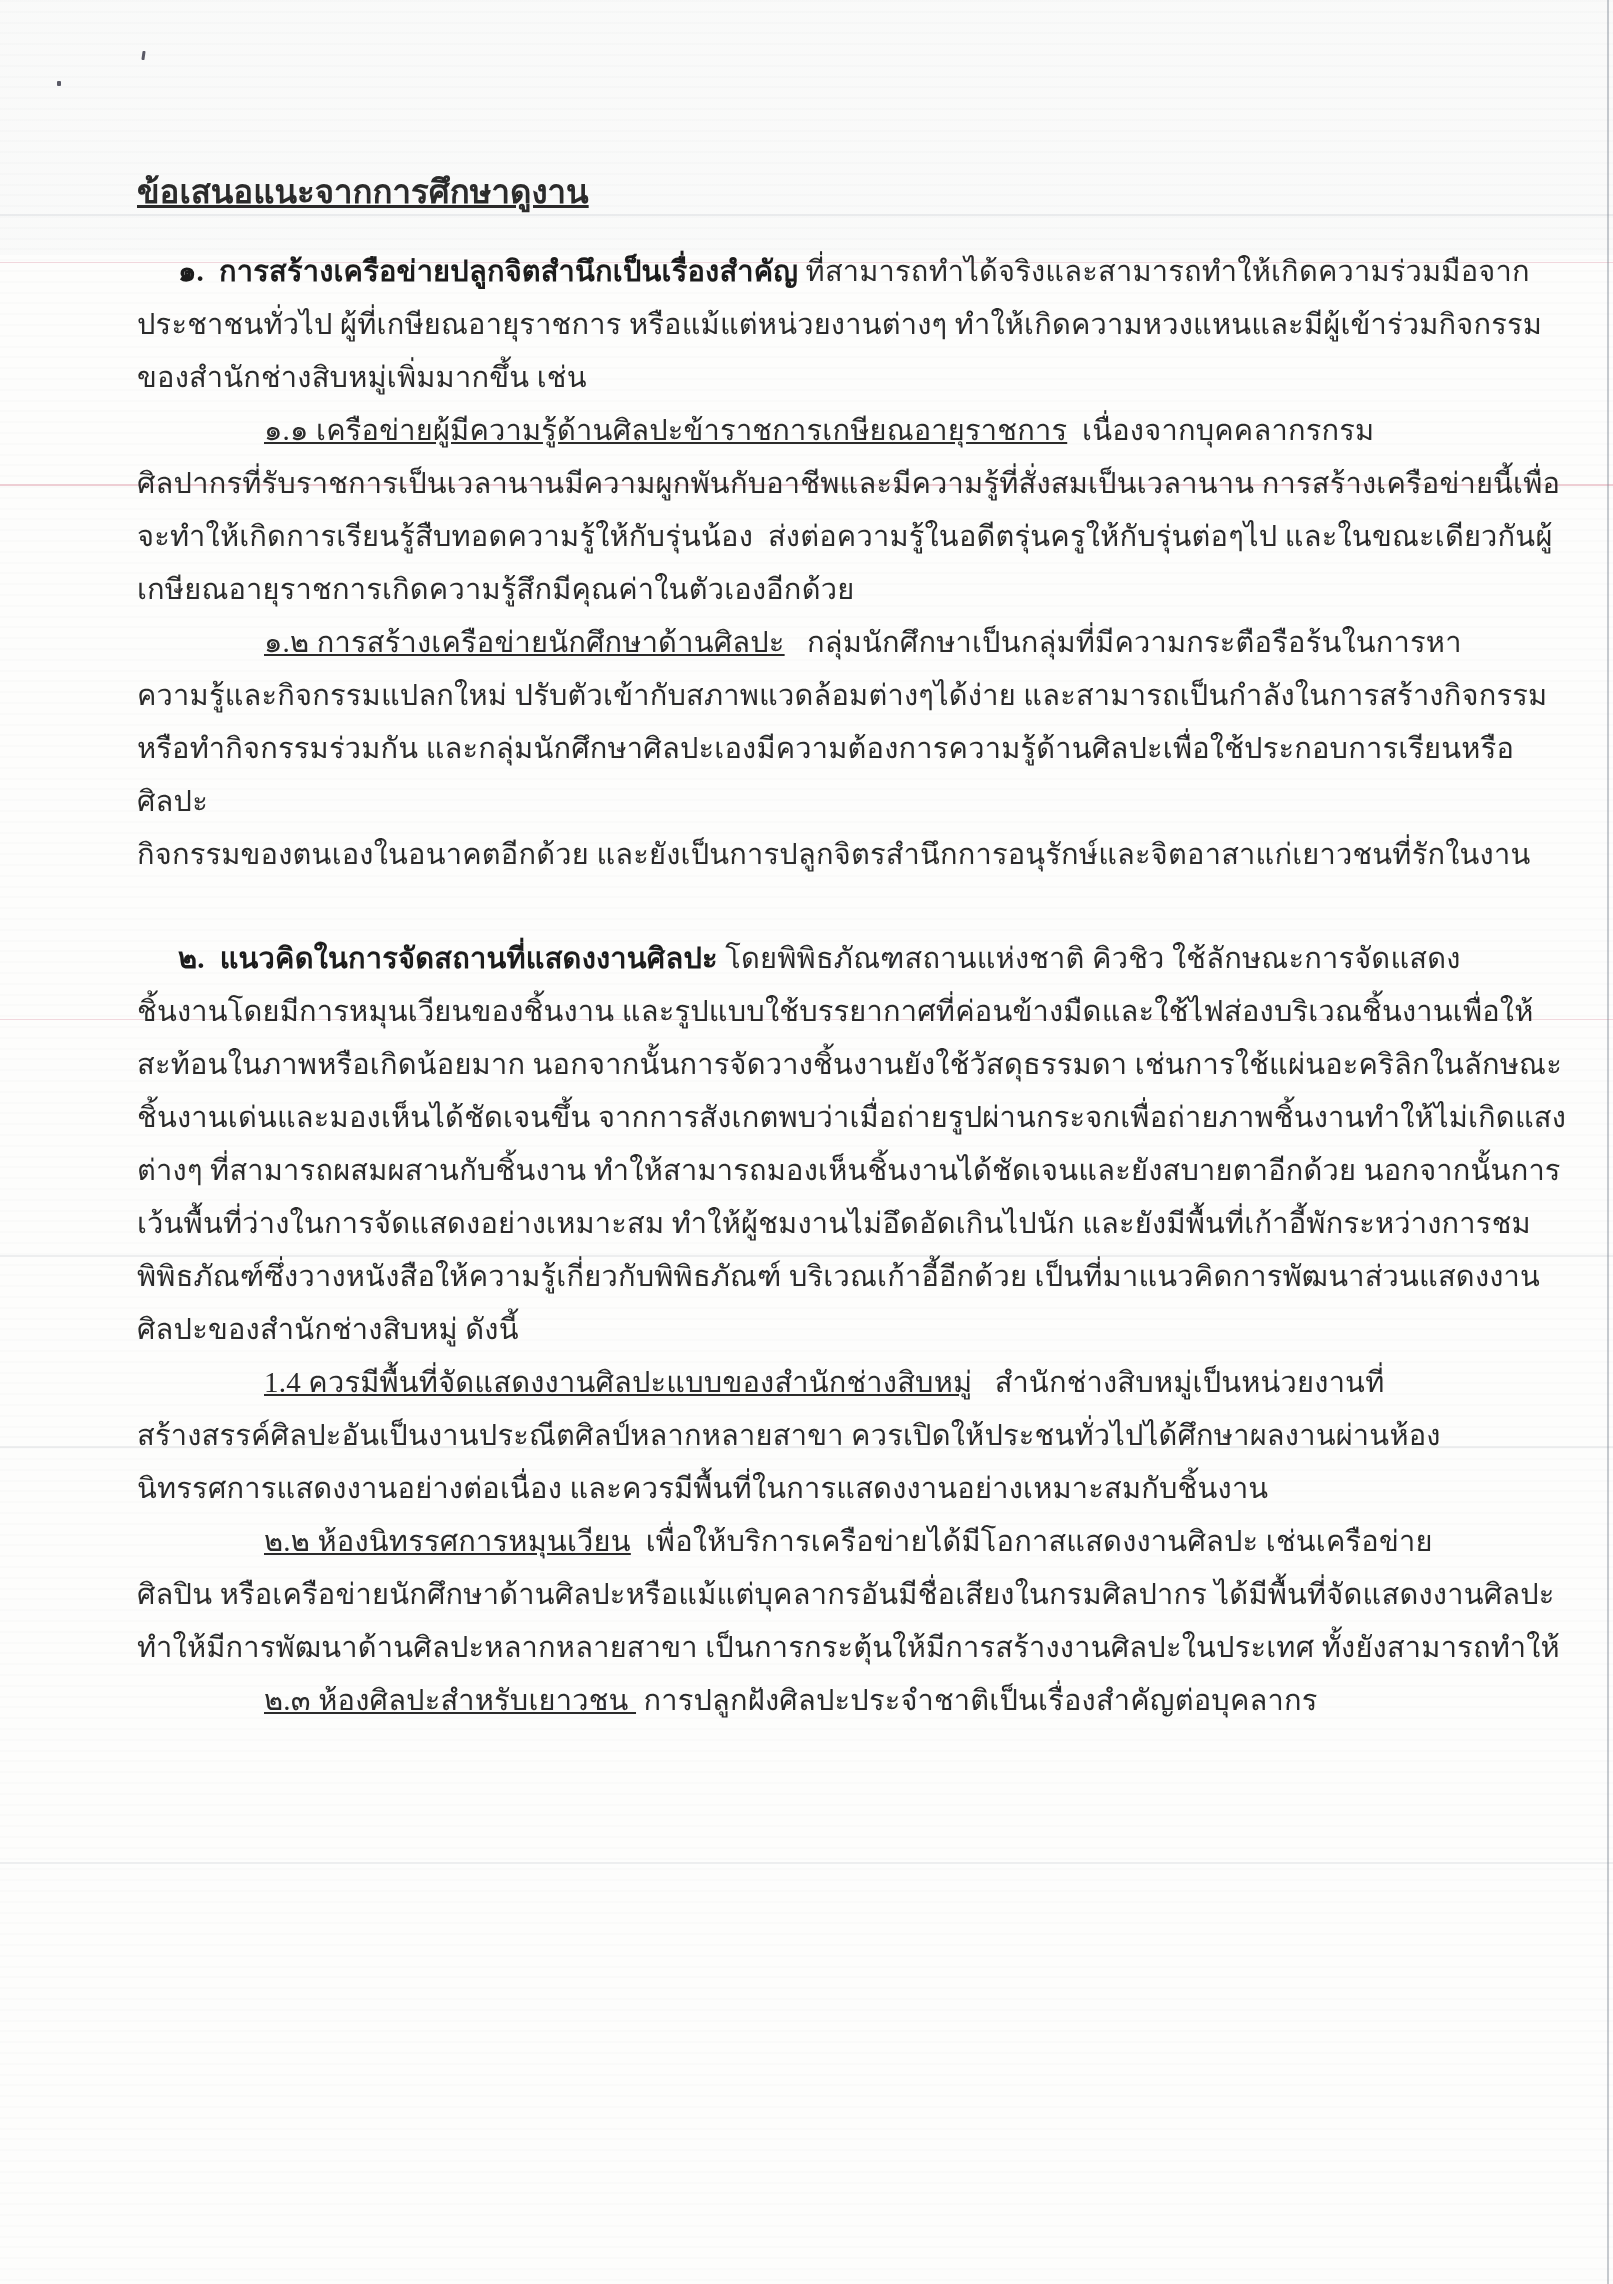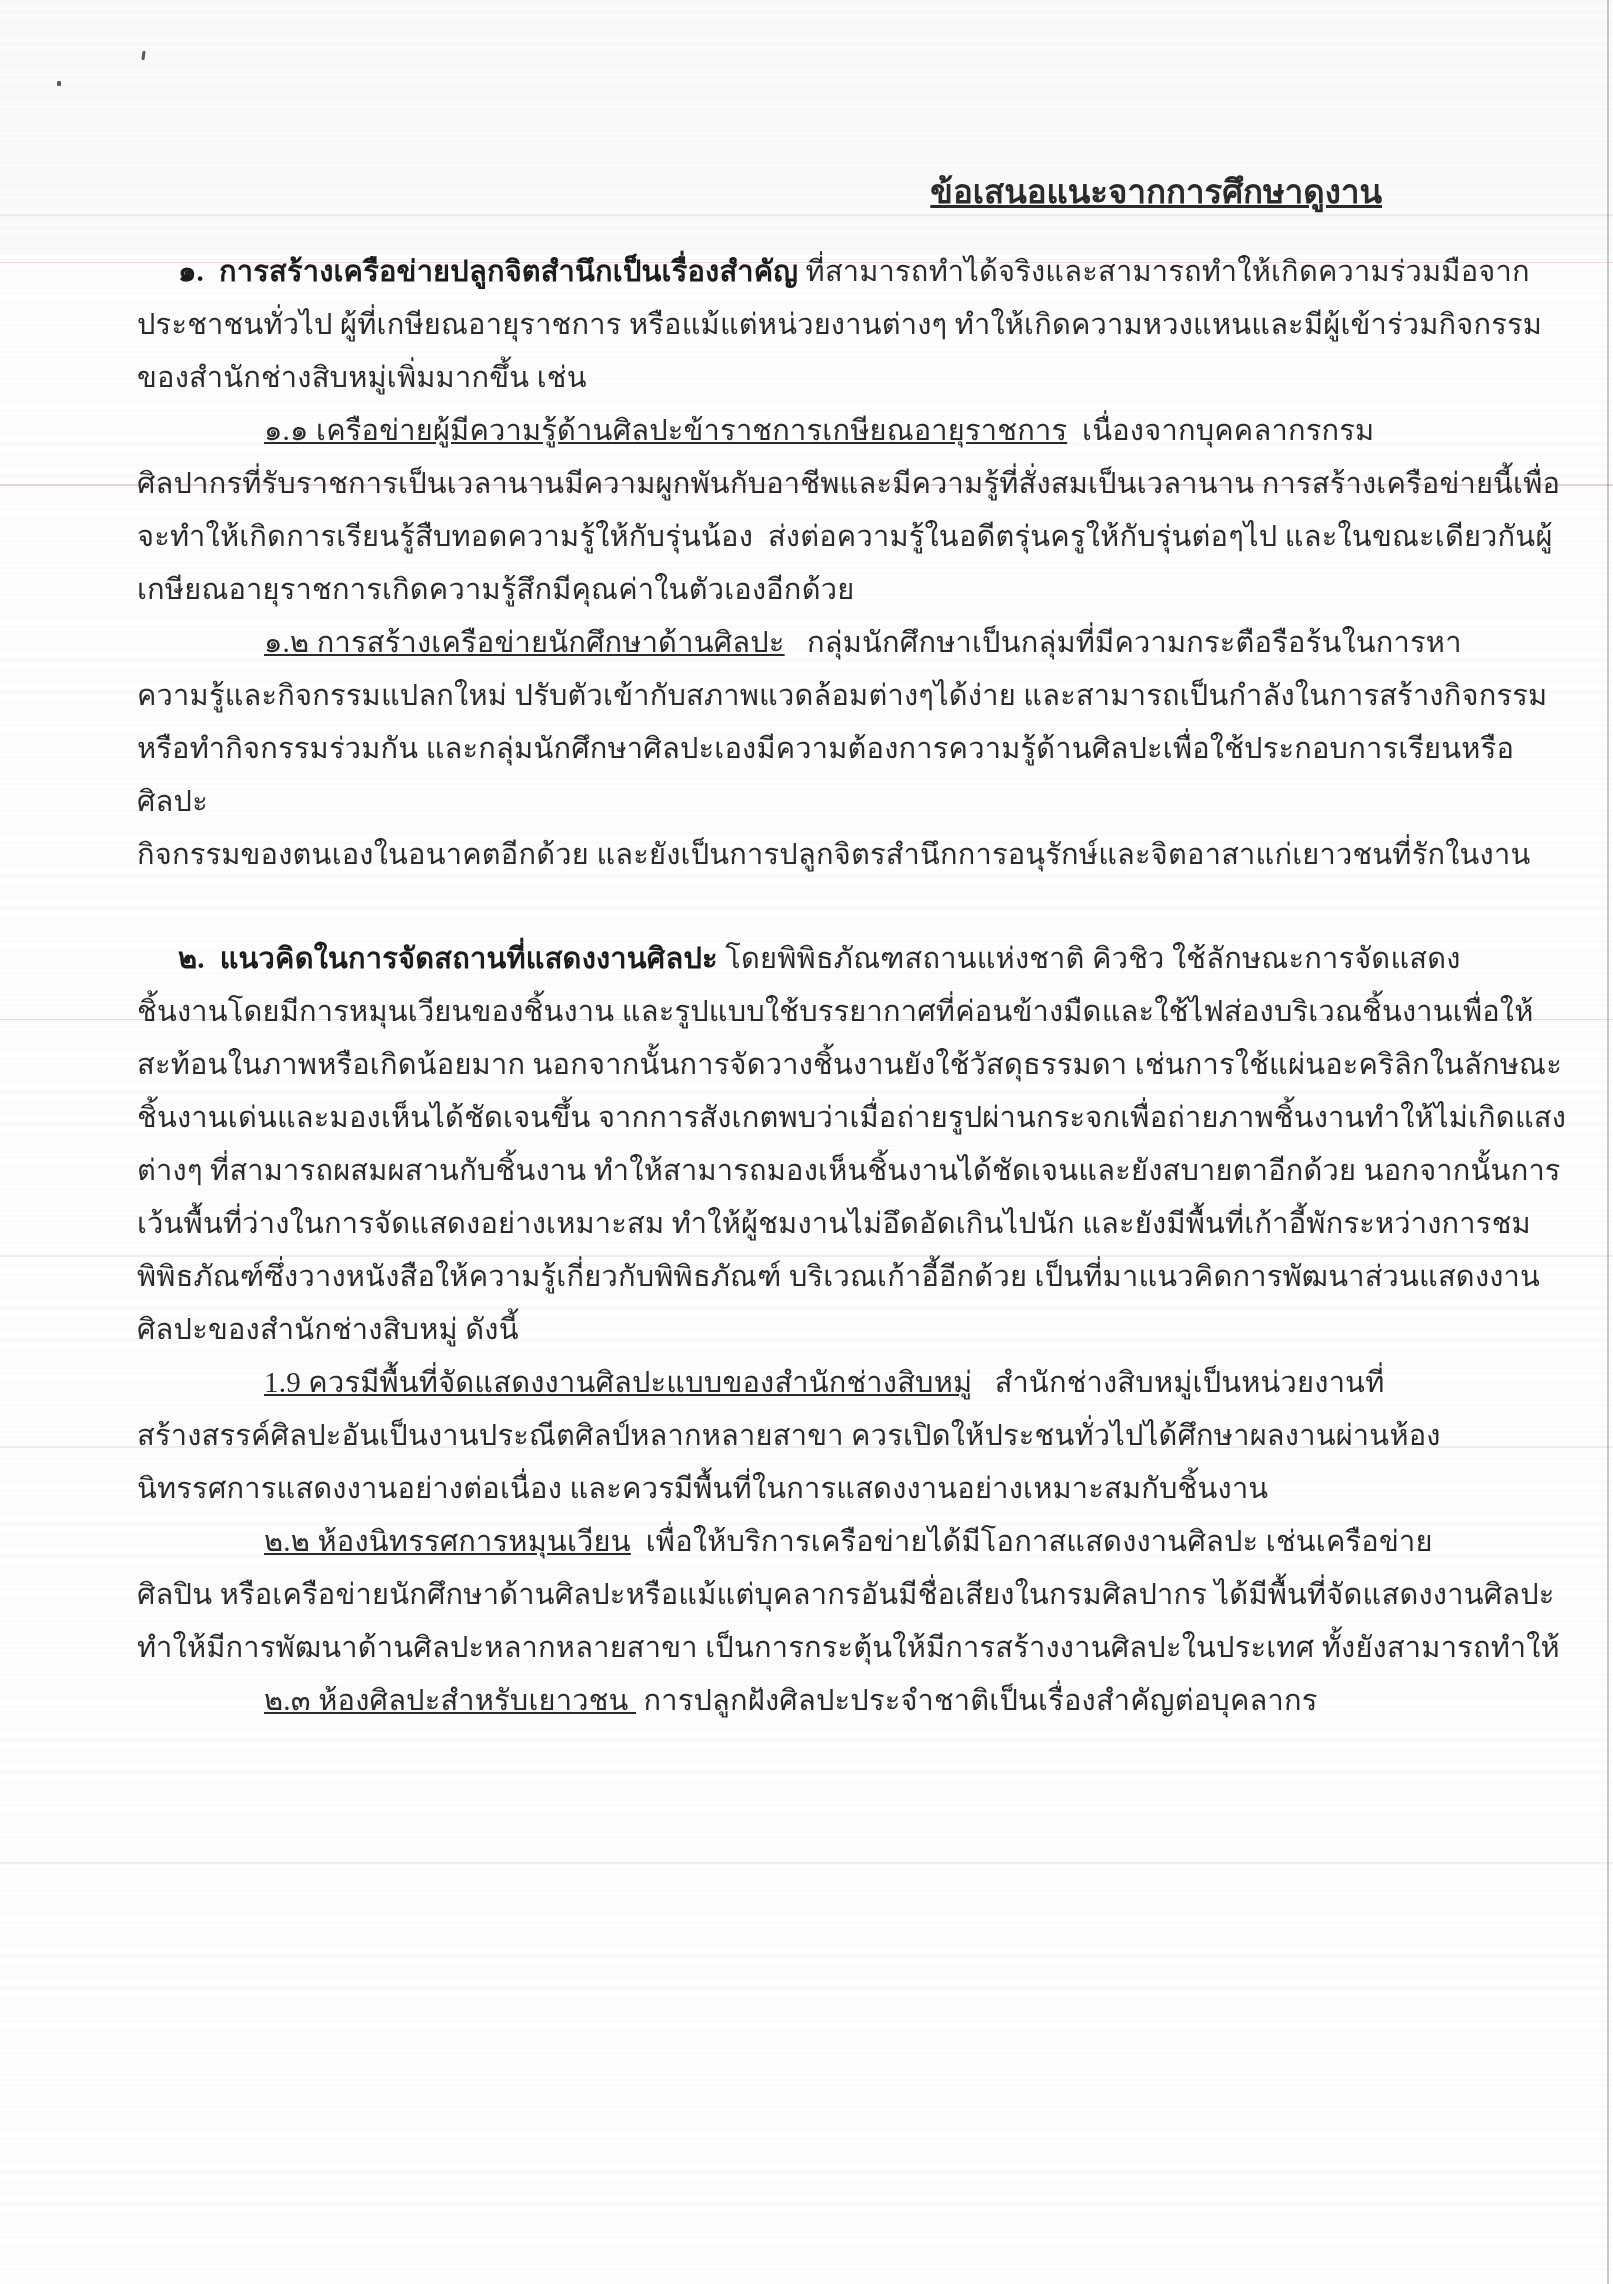--- a/index.html
+++ b/index.html
@@ -23,21 +23,21 @@
   }
   .content{
     position:absolute;
     left:137px;top:165px;
     width:1353px;
   }
   .doc-title{
     font-size:33px;
     font-weight:bold;
     text-decoration:underline;
-    text-align:right;
+    text-align:left;
     padding-right:108px;
     margin:0 0 27.4px 0;
     white-space:pre;
   }
   .line{
     height:53px;
     line-height:53px;
     font-size:29px;
     white-space:pre;
     letter-spacing:0.2px;
@@ -90,21 +90,21 @@
         <div class="line"><span class="">กิจกรรมของตนเองในอนาคตอีกด้วย และยังเป็นการปลูกจิตรสำนึกการอนุรักษ์และจิตอาสาแก่เยาวชนที่รักในงาน</span></div>
         <div class="line spacer"></div>
         <div class="line indent-1"><span class="seg-b ">๒.  แนวคิดในการจัดสถานที่แสดงงานศิลปะ</span><span class=""> โดยพิพิธภัณฑสถานแห่งชาติ คิวชิว ใช้ลักษณะการจัดแสดง</span></div>
         <div class="line"><span class="">ชิ้นงานโดยมีการหมุนเวียนของชิ้นงาน และรูปแบบใช้บรรยากาศที่ค่อนข้างมืดและใช้ไฟส่องบริเวณชิ้นงานเพื่อให้</span></div>
         <div class="line"><span class="">สะท้อนในภาพหรือเกิดน้อยมาก นอกจากนั้นการจัดวางชิ้นงานยังใช้วัสดุธรรมดา เช่นการใช้แผ่นอะคริลิกในลักษณะ</span></div>
         <div class="line"><span class="">ชิ้นงานเด่นและมองเห็นได้ชัดเจนขึ้น จากการสังเกตพบว่าเมื่อถ่ายรูปผ่านกระจกเพื่อถ่ายภาพชิ้นงานทำให้ไม่เกิดแสง</span></div>
         <div class="line"><span class="">ต่างๆ ที่สามารถผสมผสานกับชิ้นงาน ทำให้สามารถมองเห็นชิ้นงานได้ชัดเจนและยังสบายตาอีกด้วย นอกจากนั้นการ</span></div>
         <div class="line"><span class="">เว้นพื้นที่ว่างในการจัดแสดงอย่างเหมาะสม ทำให้ผู้ชมงานไม่อึดอัดเกินไปนัก และยังมีพื้นที่เก้าอี้พักระหว่างการชม</span></div>
         <div class="line"><span class="">พิพิธภัณฑ์ซึ่งวางหนังสือให้ความรู้เกี่ยวกับพิพิธภัณฑ์ บริเวณเก้าอี้อีกด้วย เป็นที่มาแนวคิดการพัฒนาส่วนแสดงงาน</span></div>
         <div class="line"><span class="">ศิลปะของสำนักช่างสิบหมู่ ดังนี้</span></div>
-        <div class="line indent-2"><span class="seg-u">1.9 ควรมีพื้นที่จัดแสดงงานศิลปะแบบของสำนักช่างสิบหมู่</span><span class="">   สำนักช่างสิบหมู่เป็นหน่วยงานที่</span></div>
+        <div class="line indent-2"><span class="seg-u">1.4 ควรมีพื้นที่จัดแสดงงานศิลปะแบบของสำนักช่างสิบหมู่</span><span class="">   สำนักช่างสิบหมู่เป็นหน่วยงานที่</span></div>
         <div class="line"><span class="">สร้างสรรค์ศิลปะอันเป็นงานประณีตศิลป์หลากหลายสาขา ควรเปิดให้ประชนทั่วไปได้ศึกษาผลงานผ่านห้อง</span></div>
         <div class="line"><span class="">นิทรรศการแสดงงานอย่างต่อเนื่อง และควรมีพื้นที่ในการแสดงงานอย่างเหมาะสมกับชิ้นงาน</span></div>
         <div class="line indent-2"><span class="seg-u">๒.๒ ห้องนิทรรศการหมุนเวียน</span><span class="">  เพื่อให้บริการเครือข่ายได้มีโอกาสแสดงงานศิลปะ เช่นเครือข่าย</span></div>
         <div class="line"><span class="">ศิลปิน หรือเครือข่ายนักศึกษาด้านศิลปะหรือแม้แต่บุคลากรอันมีชื่อเสียงในกรมศิลปากร ได้มีพื้นที่จัดแสดงงานศิลปะ</span></div>
         <div class="line"><span class="">ทำให้มีการพัฒนาด้านศิลปะหลากหลายสาขา เป็นการกระตุ้นให้มีการสร้างงานศิลปะในประเทศ ทั้งยังสามารถทำให้</span></div>
         <div class="line indent-2"><span class="seg-u">๒.๓ ห้องศิลปะสำหรับเยาวชน </span><span class=""> การปลูกฝังศิลปะประจำชาติเป็นเรื่องสำคัญต่อบุคลากร</span></div>
       </div>
   </div>
 </div>
 

